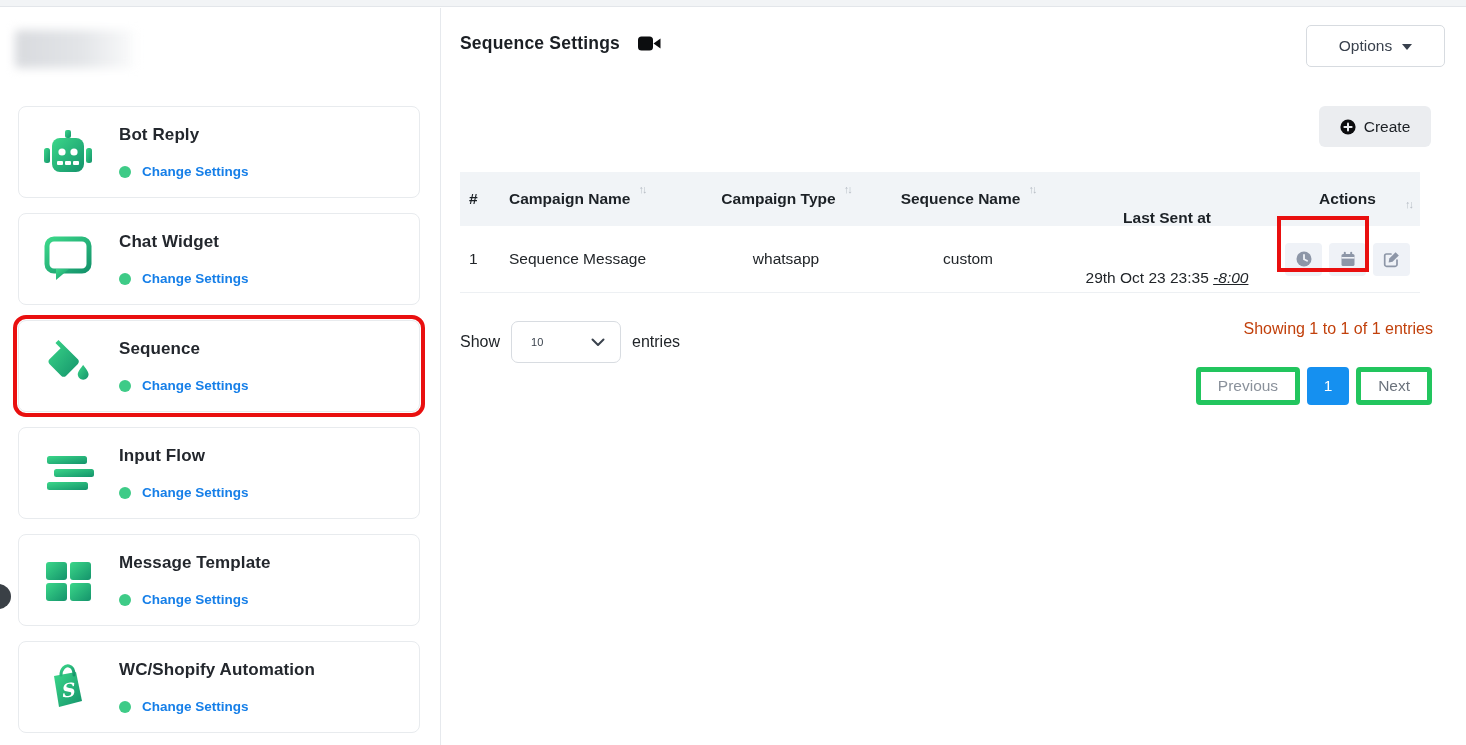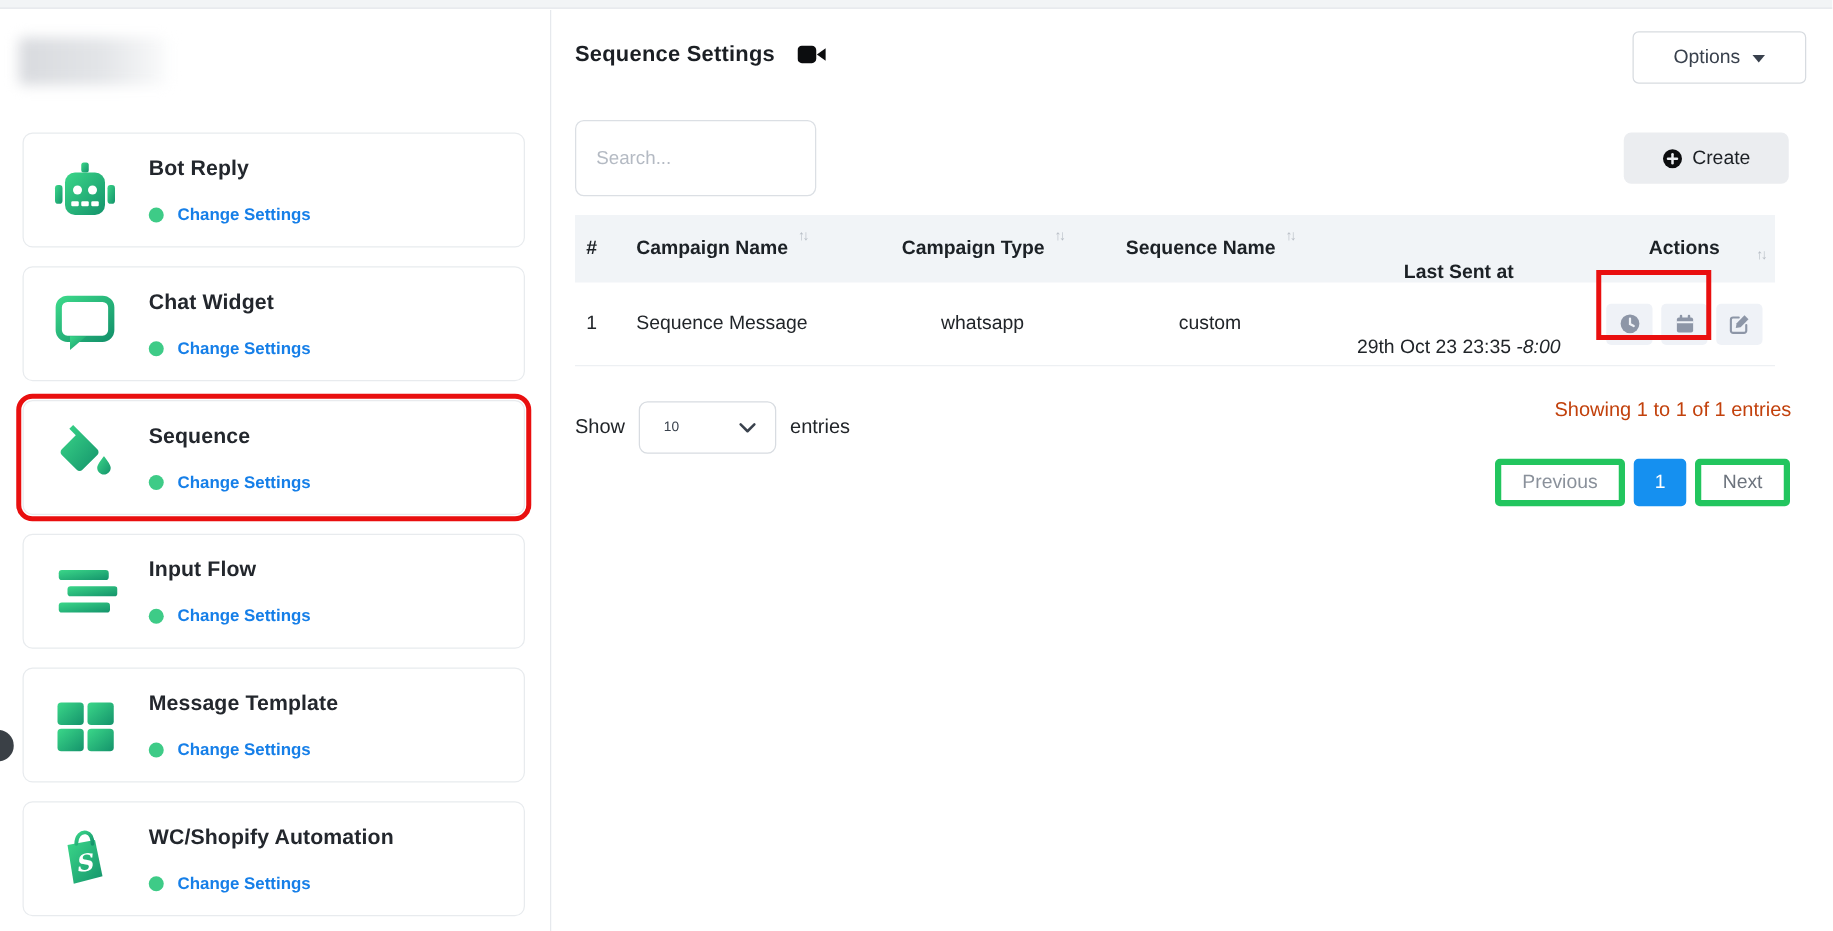--- a/index.html
+++ b/index.html
@@ -36,40 +36,40 @@
   .options-btn { position:absolute; top:17px; right:21px; width:139px; height:42px; background:#fff;
                  border:1px solid #d7dbe0; border-radius:5px; display:flex; align-items:center; justify-content:center;
                  font-size:15.5px; color:#39414d; cursor:pointer; }
   .caret-down { width:0; height:0; border-left:5px solid transparent; border-right:5px solid transparent;
                 border-top:6px solid #39414d; margin-left:10px; margin-top:2px; }
 
   .search-input { position:absolute; top:88px; left:19px; width:193px; height:61px; border:1px solid #dbdfe4;
                   border-radius:7px; padding:0 16px; font-size:15px; color:#212529; font-family:"Liberation Sans",sans-serif; }
   .search-input::placeholder { color:#b4bac3; }
 
-  .create-btn { position:absolute; top:98px; right:35px; width:132px; height:41px; background:#ebedf0;
+  .create-btn { position:absolute; top:98px; right:35px; width:112px; height:41px; background:#ebedf0;
                 border:none; border-radius:6px; display:flex; align-items:center; justify-content:center;
                 font-size:15.5px; color:#1c2025; cursor:pointer; gap:8px; }
 
   
   .table { position:absolute; top:164px; left:19px; width:960px; }
   .thead { display:flex; background:#f1f4f7; height:54px; align-items:center; font-weight:700; font-size:15.5px; color:#1c2126; }
   .trow  { display:flex; height:67px; align-items:center; font-size:15.5px; color:#212529; border-bottom:1px solid #edf0f3; }
   .cell-num  { width:40px;  padding-left:9px; }
   .cell-name { width:195px; padding-left:9px; }
   .cell-ctype{ width:182px; text-align:center; }
   .cell-stype{ width:182px; text-align:center; }
   .cell-sent { width:216px; text-align:center;margin-top:38px; }
   .cell-act  { width:145px; display:flex; align-items:center; justify-content:center; position:relative; }
   .thead .cell-ctype, .thead .cell-stype, .thead .cell-sent, .thead .cell-act { justify-content:center; }
   .th-inner { display:inline-flex; align-items:flex-start; }
   .sort-icon { font-size:11px; color:#b7bdc5; margin-left:8px; position:relative; top:-7px; letter-spacing:-2px; }
   .sort-icon::before { content:"\2191\2193"; }
   .thead .cell-act .sort-icon { position:absolute; right:8px; top:8px; margin-left:0; }
-  .tz-italic { font-style:italic; }
+  .tz-italic { font-style:italic;text-decoration:underline; }
 
   .action-btn { width:37px; height:33px; background:#eff2f7; border:none; border-radius:4px;
                 display:flex; align-items:center; justify-content:center; cursor:pointer; margin:0 3.5px; }
   .annotation-actions { position:absolute; left:2px; top:-27px; width:92px; height:56px; border:4px solid #e90f0f; pointer-events:none; }
 
   
   .show-row { position:absolute; top:313px; left:19px; display:flex; align-items:center; font-size:16px; color:#212529; }
   .page-size-select { width:110px; height:42px; border:1px solid #d8dce1; border-radius:7px; margin:0 11px;
                       display:flex; align-items:center; justify-content:space-between; padding:0 15px 0 19px;
                       font-size:11px; color:#3a424d; cursor:pointer; background:#fff; }
@@ -251,21 +251,20 @@
           <path d="M15.5 8.5 L22.5 3.5 V13.5 Z" fill="#0c0d0f"></path>
         </svg>
       </span>
     </div>
 
     <button class="options-btn">
       <span>Options</span>
       <span class="caret-down"></span>
     </button>
 
-    <input class="search-input" type="text" placeholder="Search..." style="">
 
     <button class="create-btn">
       <span style="display:inline-flex;">
         <svg width="16" height="16" viewBox="0 0 16 16">
           <circle cx="8" cy="8" r="7.6" fill="#0c0d0f"></circle>
           <rect x="7" y="3.4" width="2" height="9.2" rx="1" fill="#ebedf0"></rect>
           <rect x="3.4" y="7" width="9.2" height="2" rx="1" fill="#ebedf0"></rect>
         </svg>
       </span>
       <span>Create</span>

